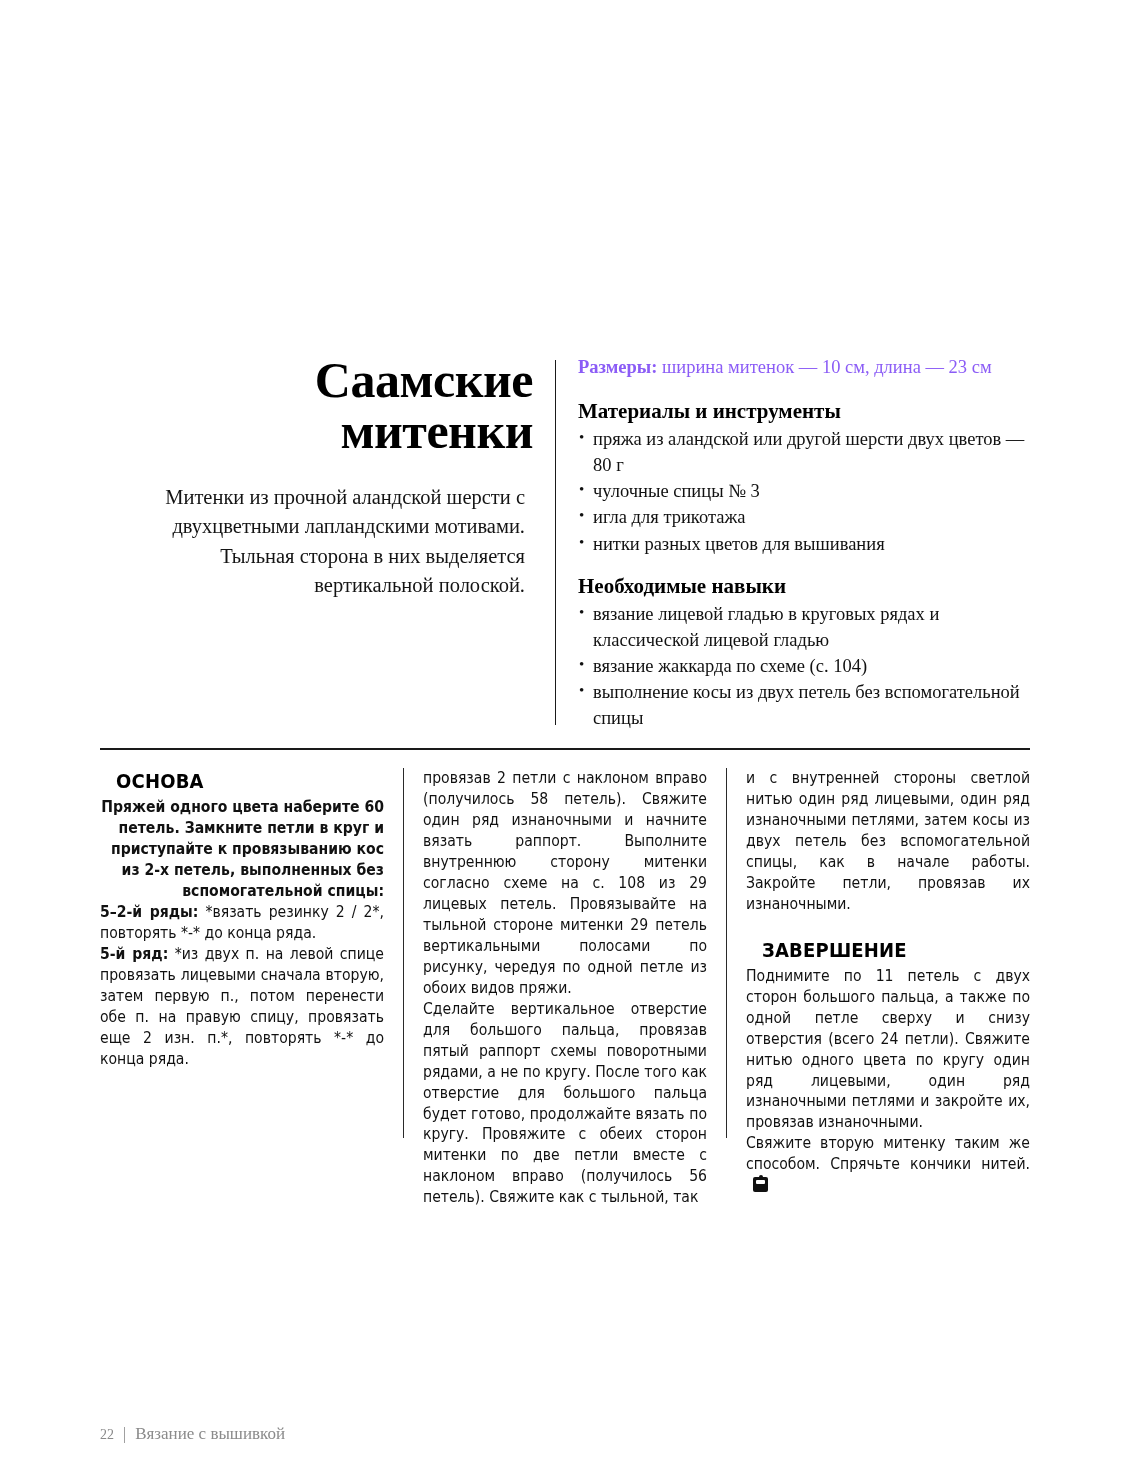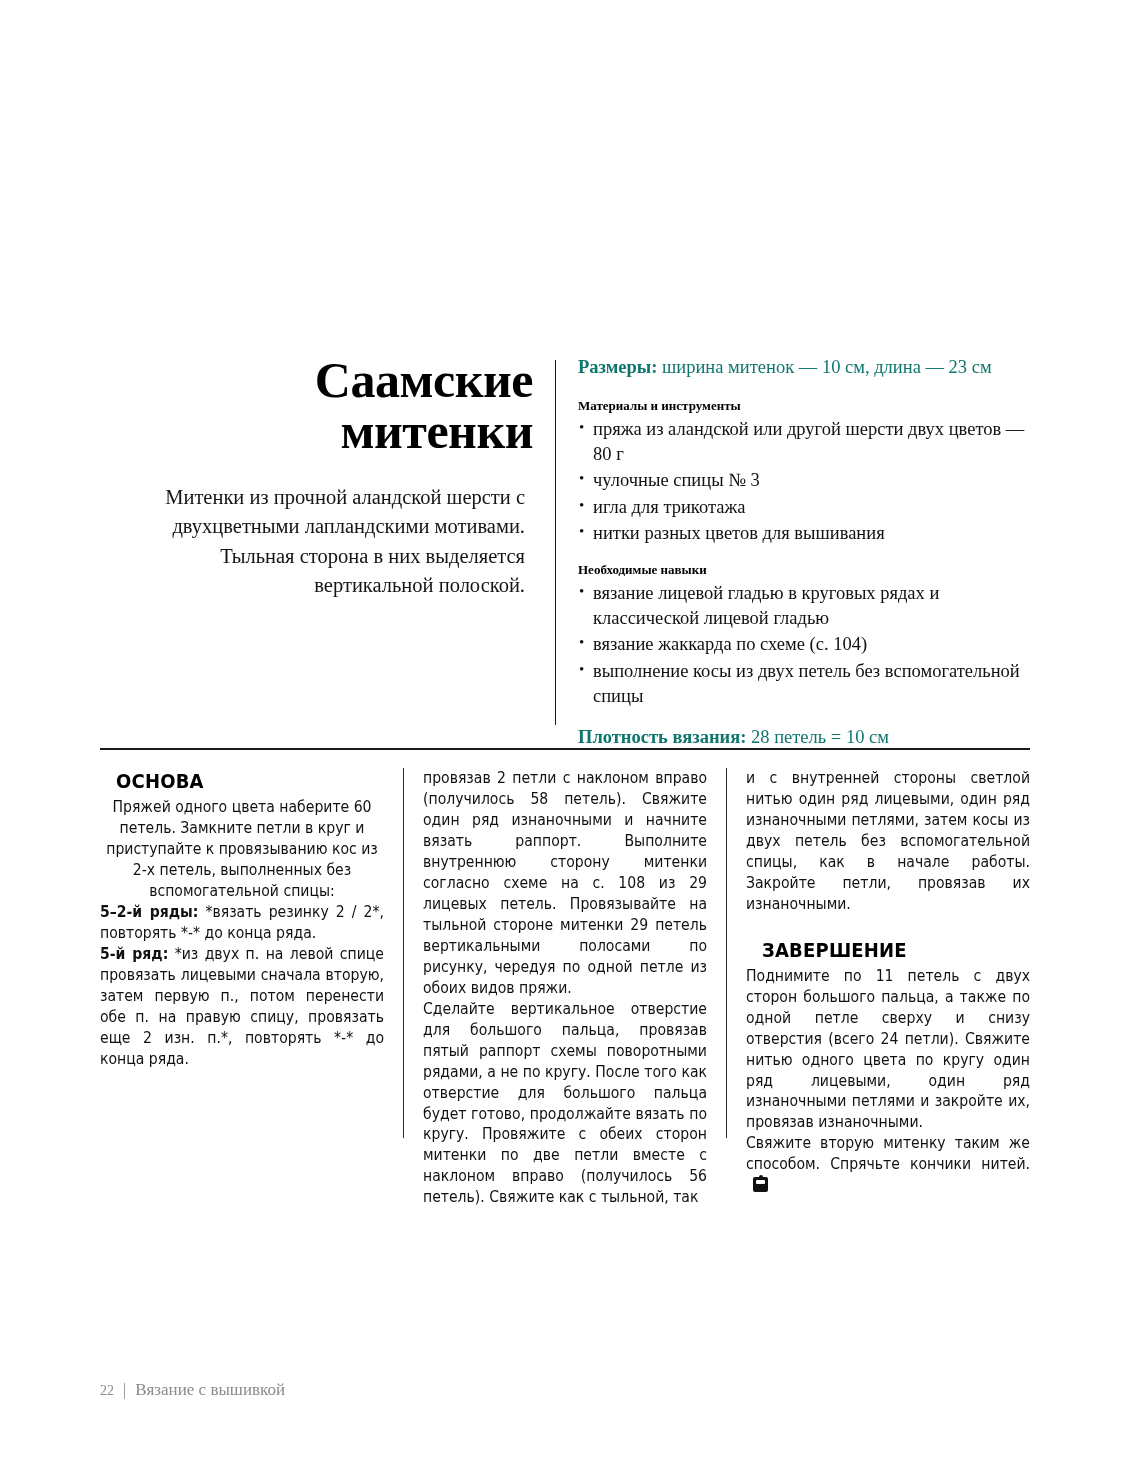--- a/index.html
+++ b/index.html
@@ -68,28 +68,28 @@
     font-size: 20.5px;
     line-height: 1.43;
     color: #141414;
     margin: 8px;
   }
 
   .spec-line {
     font-size: 18.5px;
     line-height: 1.35;
     margin: 0 0 17px 0;
-    color: #0f766e;
+    color: #8b5cf6;
   }
   .spec-line strong { font-weight: bold; }
 
   .spec-group { margin: 0 0 15px 0; }
 
   .spec-head {
-    font-size: 13px;
+    font-size: 21px;
     font-weight: bold;
     line-height: 1.35;
     margin: 0 0 2px 0;
     color: #000;
   }
 
   ul.spec-list {
     list-style: none;
     margin: 0;
     padding: 0;
@@ -137,21 +137,21 @@
     font-size: 15.6px;
     line-height: 1.345;
     color: #111;
     font-stretch: condensed;
   }
   .col p {
     margin: 0;
     text-align: justify;
     text-justify: inter-word;
   }
-  .col p.lead { text-align: center; }
+  .col p.lead { text-align: right; font-weight: bold; }
 
   .col-gap {
     width: 39px;
     display: flex;
     justify-content: center;
   }
   .col-gap .vline {
     width: 0;
     border-left: 1.3px solid #2a2a2a;
     height: 370px;
@@ -193,21 +193,21 @@
     left: 5.5px; top: -2.5px;
     width: 4px; height: 4px;
     background: #111;
     border-radius: 50%;
   }
 
   
   .footer {
     position: absolute;
     left: 100px;
-    top: 1380px;
+    top: 1424px;
     display: flex;
     align-items: baseline;
     color: #8a8a8a;
   }
   .footer .pagenum {
     font-size: 14px;
     font-family: "Liberation Serif", "DejaVu Serif", serif;
   }
   .footer .sep {
     margin: 0 9px;
@@ -256,24 +256,20 @@
       <div class="spec-group">
         <div class="spec-head">Необходимые навыки</div>
         <ul class="spec-list">
           <li><span class="bul">•</span><span>вязание лицевой гладью в круговых рядах и классической лицевой гладью</span></li>
           <li><span class="bul">•</span><span>вязание жаккарда по схеме (с. 104)</span></li>
           <li><span class="bul">•</span><span>выполнение косы из двух петель без вспомогательной спицы</span></li>
         </ul>
       </div>
 
 
-      <p class="spec-line">
-        <strong>Плотность вязания:</strong>
-        <span>28 петель = 10 см</span>
-      </p>
 
     </div>
   </div>
 
   <div class="rule"></div>
 
   <div class="cols">
 
     <div class="col">
       <div class="sec-head">ОСНОВА</div>

